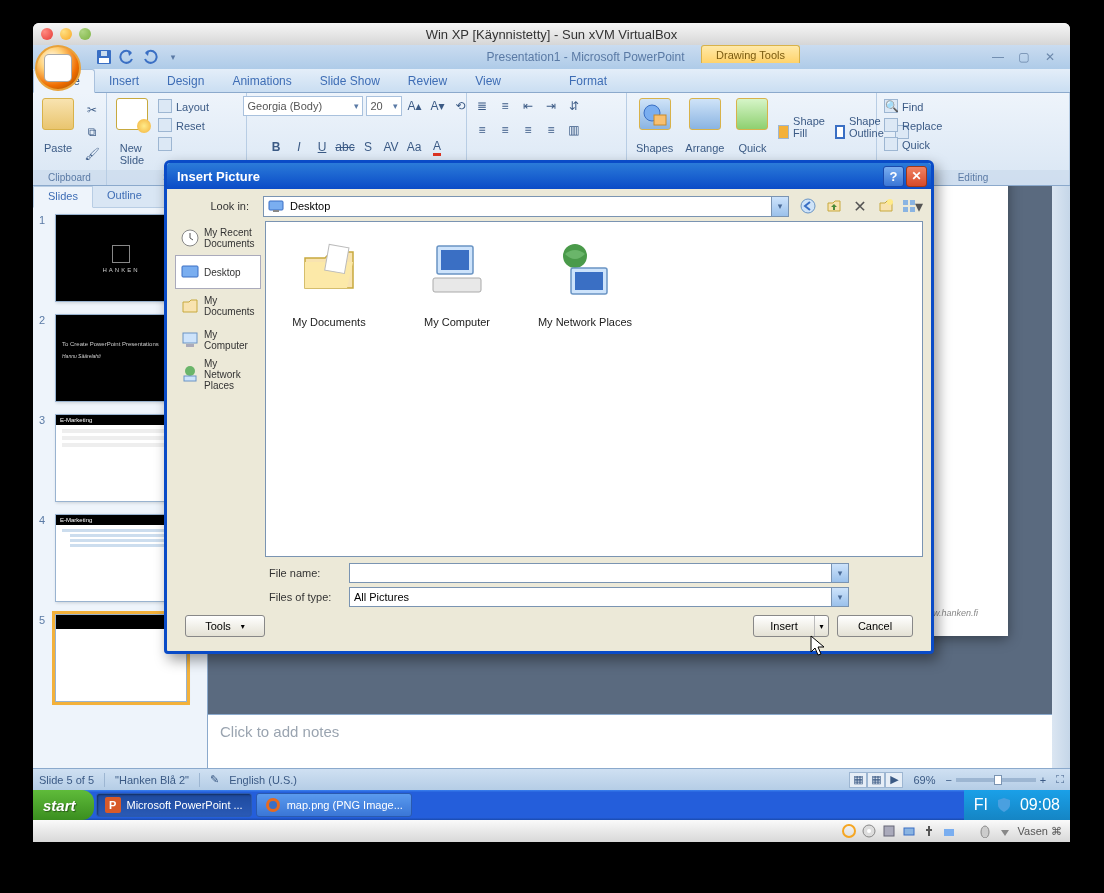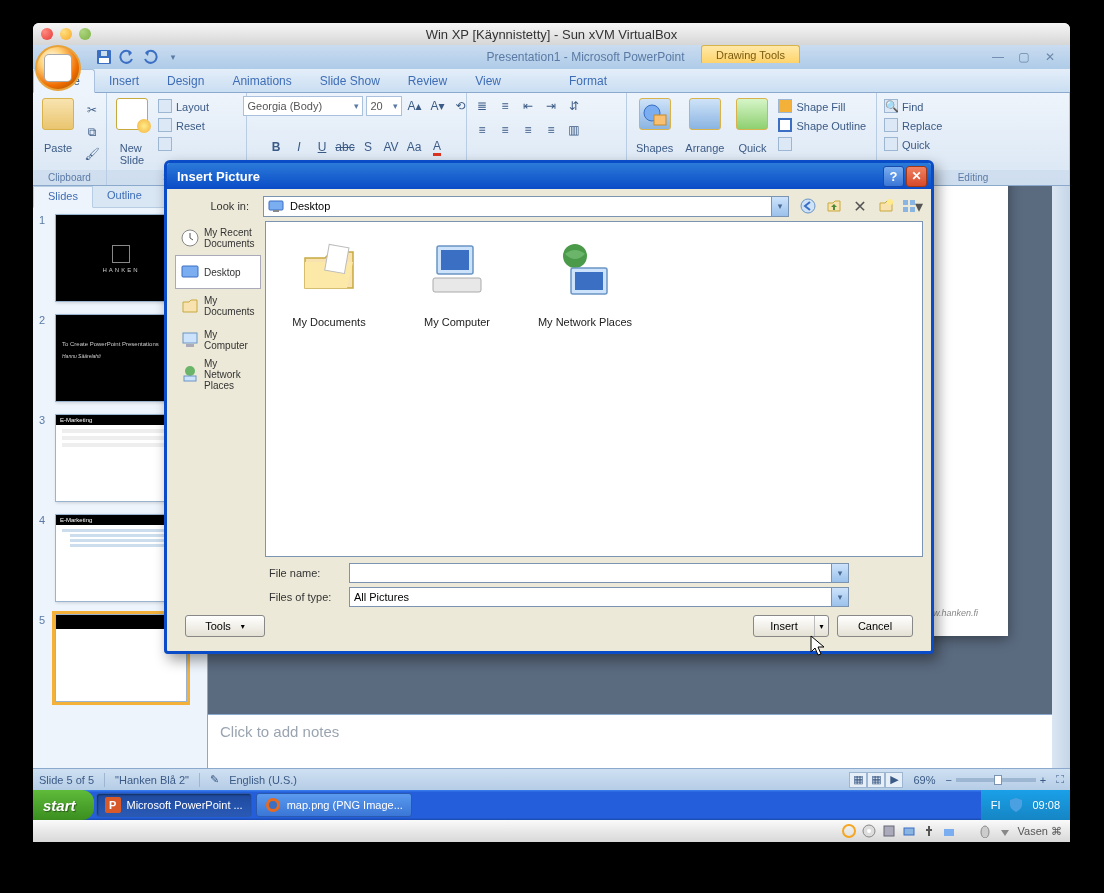--- a/index.html
+++ b/index.html
@@ -81,21 +81,21 @@
   .zoom-slider{ width:80px; height:4px; background:#9db6d2; position:relative;}
   .zoom-thumb{ position:absolute; left:38px; top:-3px; width:8px; height:10px; background:#fff; border:1px solid #7a94b2;}
   .view-btns{ display:flex;}
   .view-btn{ width:18px; height:16px; border:1px solid #9db6d2; background:#e6eef7; display:flex; align-items:center; justify-content:center;}
 
   
   .taskbar{ height:30px; background:linear-gradient(#3a81ee,#245edb 8%,#245edb 92%,#1a4aad); display:flex; align-items:center;}
   .start-btn{ height:30px; background:linear-gradient(#5fbb3a,#3a8e1f); border-radius:0 12px 12px 0; padding:0 18px 0 10px; display:flex; align-items:center; gap:6px; color:#fff; font-weight:bold; font-style:italic; font-size:15px; text-shadow:1px 1px 1px rgba(0,0,0,.4);}
   .task-item{ height:24px; margin:0 2px; background:linear-gradient(#5a9aee,#3a76d6); border:1px solid #2a5aaf; border-radius:3px; padding:0 8px; display:flex; align-items:center; gap:6px; color:#fff; font-size:11px; min-width:150px;}
   .task-item.active{ background:linear-gradient(#1e4a9e,#2a5ab6); box-shadow:inset 1px 1px 2px rgba(0,0,0,.4);}
-  .tray{ margin-left:auto; height:30px; background:linear-gradient(#1aa0e8,#1585c4); padding:0 10px; display:flex; align-items:center; gap:8px; color:#fff; font-size:11px;}
+  .tray{ margin-left:auto; height:30px; background:linear-gradient(#1aa0e8,#1585c4); padding:0 10px; display:flex; align-items:center; gap:8px; color:#fff; font-size:16px;}
 
   
   .dialog{ position:absolute; left:164px; top:160px; width:770px; height:494px; background:#ece9d8; border:3px solid #0a4bc7; border-radius:6px 6px 4px 4px; box-shadow:4px 6px 14px rgba(0,0,0,.4); display:flex; flex-direction:column; z-index:20;}
   .dlg-title{ height:26px; background:linear-gradient(#2b7bd9,#0a4bc7); border-radius:3px 3px 0 0; display:flex; align-items:center; padding:0 4px 0 10px; color:#fff; font-size:13px; font-weight:bold;}
   .dlg-title .spacer{flex:1;}
   .dlg-help{ width:21px; height:21px; background:linear-gradient(#7aaef0,#3a76d6); border:1px solid #1a4aad; border-radius:3px; color:#fff; font-size:13px; display:flex; align-items:center; justify-content:center; margin-right:2px;}
   .dlg-close{ width:21px; height:21px; background:linear-gradient(#f08262,#d64a2a); border:1px solid #a03818; border-radius:3px; color:#fff; font-size:12px; display:flex; align-items:center; justify-content:center; font-weight:bold;}
   .dlg-body{ flex:1; display:flex; flex-direction:column; padding:6px 8px;}
   .lookin-row{ display:flex; align-items:center; gap:8px; margin-bottom:4px;}
   .lookin-label{ width:80px; text-align:right; font-size:11px; color:#333; padding-right:6px;}
@@ -310,21 +310,21 @@
                 <span>Shapes</span>
               </div>
             <div class="big-btn">
                 <div class="ico" style="background:linear-gradient(#cfe3f8,#8ab4e2)"></div>
                 <span>Arrange</span>
               </div>
             <div class="big-btn">
                 <div class="ico" style="background:linear-gradient(#d6f5c8,#8ed070)"></div>
                 <span>Quick</span>
               </div>
-            <div style="display:flex;flex-direction:column;gap:3px;margin-top:2px">
+            <div style="display:flex;flex-direction:row;gap:3px;margin-top:18px">
               <div class="mini-item">
                   <div class="dot" style="background:#f3b13a"></div>
                   <span>Shape Fill</span>
                 </div>
               <div class="mini-item">
                   <div class="dot" style="background:#fff;border:2px solid #3a6fc4"></div>
                   <span>Shape Outline</span>
                 </div>
               <div class="mini-item">
                   <div class="dot"></div>

